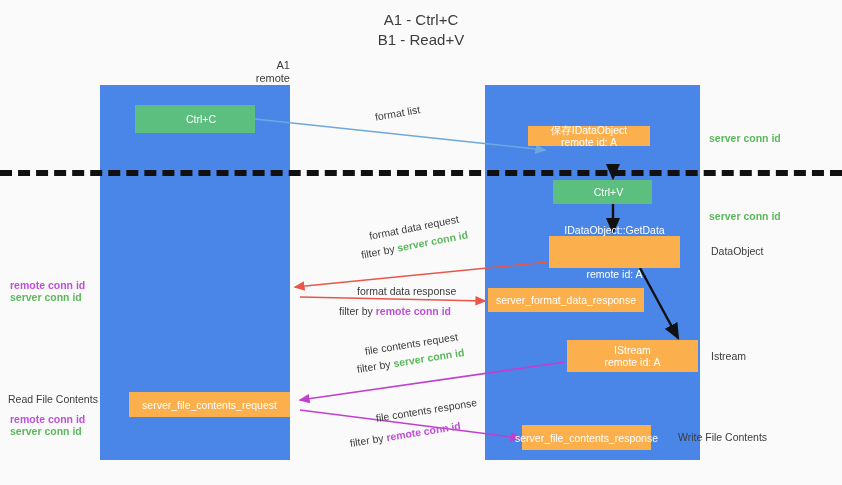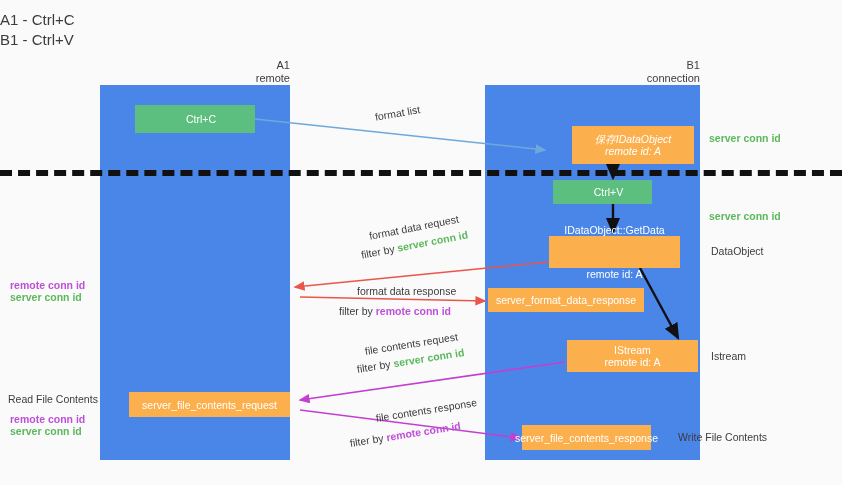--- a/index.html
+++ b/index.html
@@ -1,20 +1,20 @@
 <!DOCTYPE html>
 <html><head>
 <meta charset="utf-8">
 <style>
   html,body{margin:0;padding:0;}
   body{width:842px;height:485px;background:#fafafa;font-family:"Liberation Sans",sans-serif;overflow:hidden;}
   #stage{position:relative;width:842px;height:485px;}
   .lane{position:absolute;background:#4a86e8;}
   .hdr{position:absolute;text-align:right;color:#3c3c3c;font-size:11px;line-height:12.5px;}
-  .title{position:absolute;left:0;right:0;top:10px;font-size:15px;color:#3c3c3c;line-height:20px;}
+  .title{position:absolute;left:0;right:0;top:10px;text-align:center;font-size:15px;color:#3c3c3c;line-height:20px;}
   .box{position:absolute;box-sizing:border-box;display:flex;flex-direction:column;align-items:center;
        justify-content:center;font-size:10.5px;line-height:12px;color:#fff;text-align:center;}
   .orange{background:#fbb04d;}
   .green{background:#5cbf7f;padding-left:12px;}
   .lbl{position:absolute;font-size:10.5px;color:#3c3c3c;line-height:13px;white-space:nowrap;}
   .green-t{color:#5cb85c;font-weight:bold;}
   .purple-t{color:#bf4fd8;font-weight:bold;}
   .dark-t{color:#3c3c3c;}
   .rot-a{transform:rotate(-10deg);transform-origin:left top;}
   .rot-b{transform:rotate(-11deg);transform-origin:left top;}
@@ -22,33 +22,29 @@
   svg.layer{position:absolute;left:0;top:0;width:842px;height:485px;pointer-events:none;}
   .dash{position:absolute;left:0;top:170px;width:842px;height:0;border-top:6px dashed #111;}
 </style>
 </head>
 <body>
 
 <div id="stage">
 
   <div class="title">
     <div>A1 - Ctrl+C</div>
-    <div>B1 - Ctrl+V</div>
+    <div>B1 - Read+V</div>
   </div>
 
   <div class="lane" style="left:100px;top:85px;width:190px;height:375px;"></div>
   <div class="lane" style="left:485px;top:85px;width:215px;height:375px;"></div>
 
   <div class="hdr" style="left:100px;top:59px;width:190px;">
     <div>A1</div>
     <div>remote</div>
-  </div>
-  <div class="hdr" style="left:485px;top:59px;width:215px;">
-    <div>B1</div>
-    <div>connection</div>
   </div>
 
   <svg class="layer">
     <defs>
       <marker id="ab" markerWidth="7" markerHeight="7" refX="6" refY="3" orient="auto">
         <path d="M0,0 L7,3 L0,6 z" fill="#6fa8dc"></path>
         </marker>
       <marker id="ar" markerWidth="7" markerHeight="7" refX="6" refY="3" orient="auto">
         <path d="M0,0 L7,3 L0,6 z" fill="#e8574a"></path>
         </marker>
@@ -66,21 +62,21 @@
     <path d="M300,297 L485,301" stroke="#e8574a" stroke-width="1.6" fill="none" marker-end="url(#ar)"></path>
     <path d="M640,268 L678,338" stroke="#111111" stroke-width="2.4" fill="none" marker-end="url(#ak)"></path>
     <path d="M565,362 L300,400" stroke="#c23fd0" stroke-width="1.6" fill="none" marker-end="url(#am)"></path>
     <path d="M300,410 L520,438" stroke="#c23fd0" stroke-width="1.6" fill="none" marker-end="url(#am)"></path>
   </svg>
 
   <div class="box green" style="left:135px;top:105px;width:120px;height:28px;">
     <span>Ctrl+C</span>
   </div>
 
-  <div class="box orange" style="left:572px;top:126px;width:122px;height:38px;font-style:italic;">
+  <div class="box orange" style="left:528px;top:126px;width:122px;height:20px;">
     <span>保存IDataObject</span>
     <span>remote id: A</span>
   </div>
 
   <div class="box green" style="left:553px;top:180px;width:99px;height:24px;">
     <span>Ctrl+V</span>
   </div>
 
   <div class="box orange" style="left:549px;top:236px;width:131px;height:32px;gap:32px;">
     <span>IDataObject::GetData</span>

